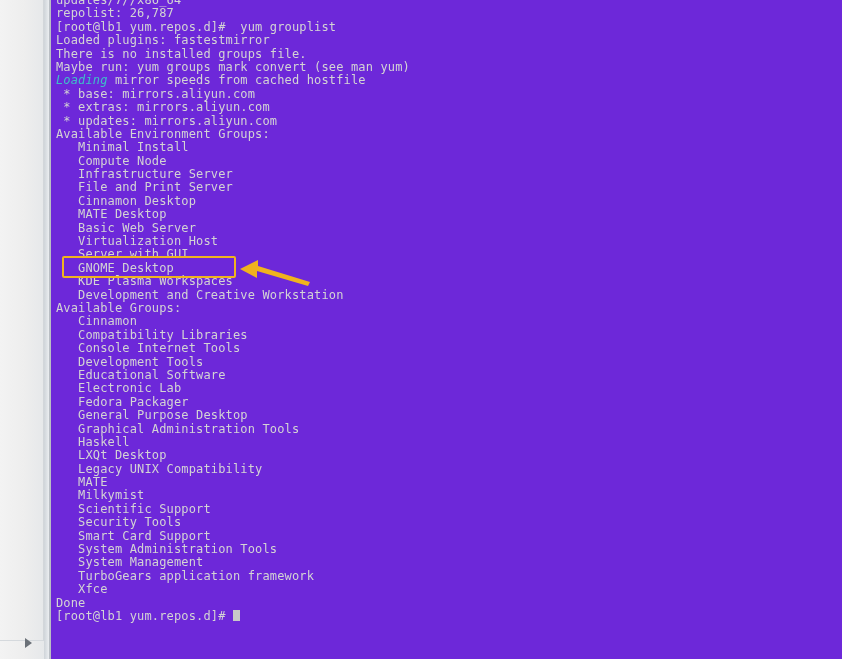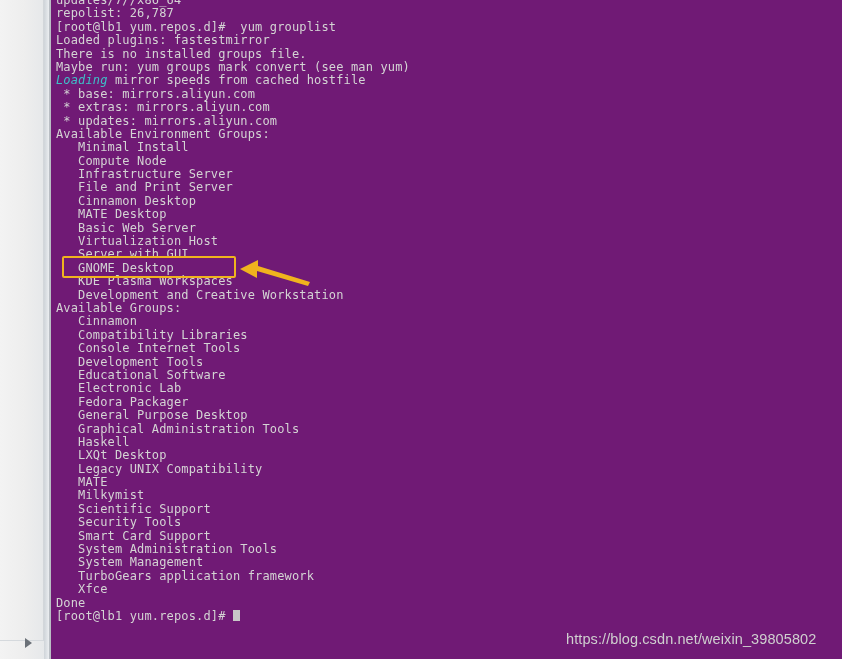--- a/index.html
+++ b/index.html
@@ -62,21 +62,21 @@
     width: 2px; height: 659px;
     background: #b9bec4;
   }
 
   
   #terminal {
     position: absolute;
     left: 51px; top: 0;
     width: 791px;
     height: 659px;
-    background: #701a75;
+    background: #6d28d9;
     overflow: hidden;
   }
   #term-lines {
     position: absolute;
     left: 5px;
     top: -6px;
     font-family: "DejaVu Sans Mono", monospace;
     font-size: 12px;
     line-height: 13.4px;
     letter-spacing: 0.15px;
@@ -142,15 +142,14 @@
   <div id="terminal">
     <div id="term-lines"><div class="line">updates/7//x86_64</div><div class="line">repolist: 26,787</div><div class="line">[root@lb1 yum.repos.d]#  yum grouplist</div><div class="line">Loaded plugins: fastestmirror</div><div class="line">There is no installed groups file.</div><div class="line">Maybe run: yum groups mark convert (see man yum)</div><div class="line"><span class="c-cyan">Loading</span><span> mirror speeds from cached hostfile</span></div><div class="line"> * base: mirrors.aliyun.com</div><div class="line"> * extras: mirrors.aliyun.com</div><div class="line"> * updates: mirrors.aliyun.com</div><div class="line">Available Environment Groups:</div><div class="line">   Minimal Install</div><div class="line">   Compute Node</div><div class="line">   Infrastructure Server</div><div class="line">   File and Print Server</div><div class="line">   Cinnamon Desktop</div><div class="line">   MATE Desktop</div><div class="line">   Basic Web Server</div><div class="line">   Virtualization Host</div><div class="line">   Server with GUI</div><div class="line">   GNOME Desktop</div><div class="line">   KDE Plasma Workspaces</div><div class="line">   Development and Creative Workstation</div><div class="line">Available Groups:</div><div class="line">   Cinnamon</div><div class="line">   Compatibility Libraries</div><div class="line">   Console Internet Tools</div><div class="line">   Development Tools</div><div class="line">   Educational Software</div><div class="line">   Electronic Lab</div><div class="line">   Fedora Packager</div><div class="line">   General Purpose Desktop</div><div class="line">   Graphical Administration Tools</div><div class="line">   Haskell</div><div class="line">   LXQt Desktop</div><div class="line">   Legacy UNIX Compatibility</div><div class="line">   MATE</div><div class="line">   Milkymist</div><div class="line">   Scientific Support</div><div class="line">   Security Tools</div><div class="line">   Smart Card Support</div><div class="line">   System Administration Tools</div><div class="line">   System Management</div><div class="line">   TurboGears application framework</div><div class="line">   Xfce</div><div class="line">Done</div><div class="line"><span>[root@lb1 yum.repos.d]# </span><span class="cursor"></span></div></div>
   </div>
 
   <div id="annot-box"></div>
 
   <svg id="annot-arrow" viewBox="0 0 70 28" xmlns="http://www.w3.org/2000/svg">
     <polygon points="0,11 18,2 18,8 70,24 68,28 17,13 17,20" fill="#f0b31e"></polygon>
   </svg>
 
-  <div id="watermark">https://blog.csdn.net/weixin_39805802</div>
 
 </div>
 
 </body></html>

